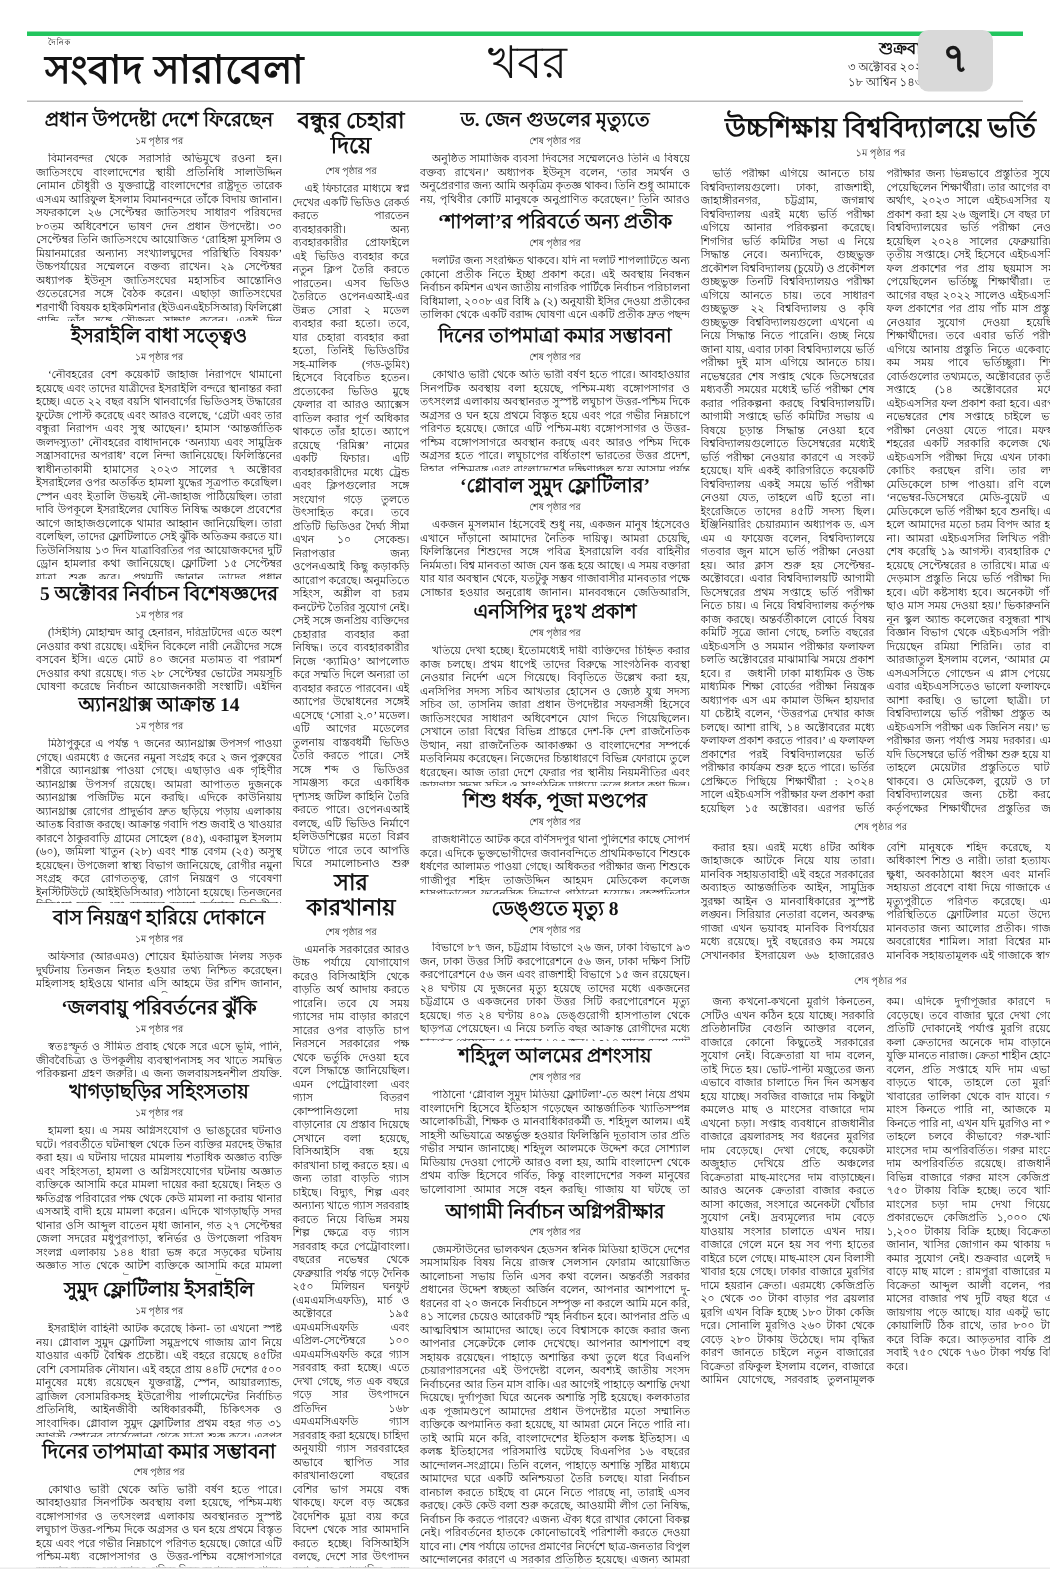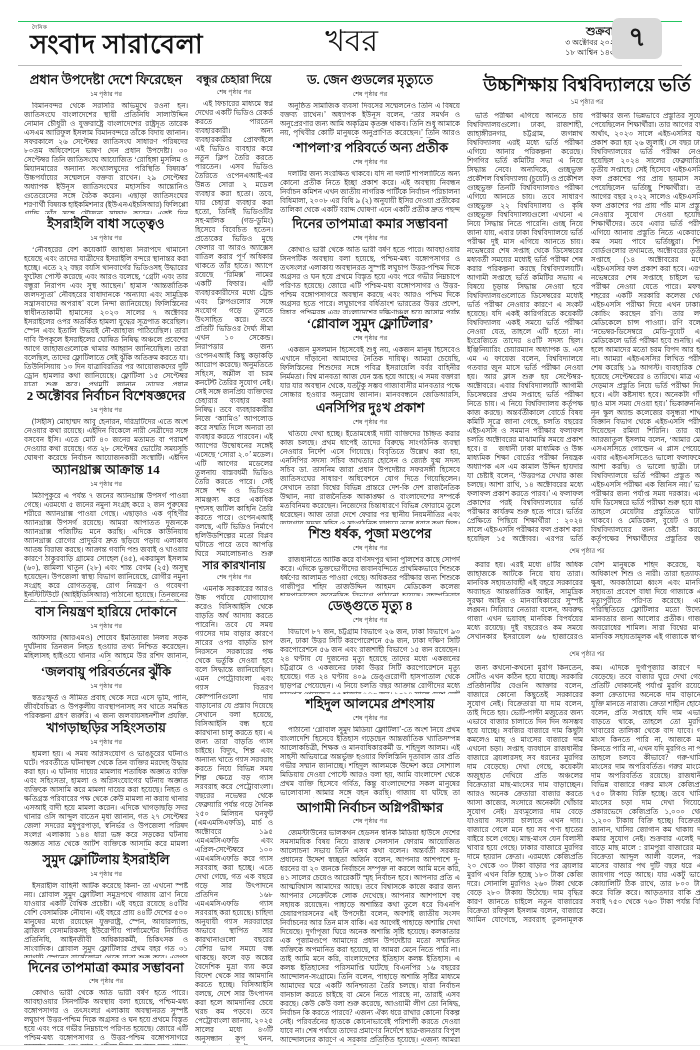--- a/index.html
+++ b/index.html
@@ -1,38 +1,38 @@
 <!DOCTYPE html>
 <html><head>
 <meta charset="utf-8">
 <style>
   html,body{margin:0;padding:0;background:#ffffff;}
   .page{position:relative;width:700px;height:1050px;background:#ffffff;overflow:hidden;
         font-family:"Liberation Serif","DejaVu Serif",serif;color:#141414;}
   
   .header{position:absolute;left:18px;right:18px;top:21px;height:43px;
-          border-top:1px solid #22c55e;border-bottom:1px solid #b9b9b9;}
+          border-top:3px solid #22c55e;border-bottom:1px solid #b9b9b9;}
   .masthead{position:absolute;left:12px;top:3px;line-height:1;}
   .masthead .tiny{font-size:5.5px;display:block;margin:0 0 1px 2px;letter-spacing:.5px;}
   .masthead .name{font-size:26px;font-weight:bold;letter-spacing:.5px;}
   .section-title{position:absolute;left:50%;top:1px;transform:translateX(-47%);
                  font-size:30px;font-weight:normal;line-height:1.2;}
   .dateblock{position:absolute;right:62px;top:2px;text-align:right;line-height:1.3;}
   .dateblock .wd{font-size:11px;font-weight:bold;display:block;}
   .dateblock .dt{font-size:7.8px;display:block;}
   .pagebox{position:absolute;right:20px;top:-4px;width:50px;height:41px;background:#d9d9d9;
            border-radius:7px;display:flex;align-items:center;justify-content:center;
            font-size:27px;font-weight:bold;color:#1a1a1a;}
   
   .content{position:absolute;left:24px;top:70px;width:684px;bottom:5px;display:grid;
            grid-template-columns:164px 78px 180px 240px;column-gap:7px;overflow:hidden;}
   .col{overflow:hidden;}
   article{display:block;}
   article h3{font-size:13px;font-weight:bold;text-align:center;line-height:1.15;margin:3px 0 0;}
-  .col-b article h3{font-size:11px;}
+  .col-b article h3{font-size:15px;}
   .cont{font-size:6.3px;text-align:center;margin:1px 0 2px;color:#222;}
   p.body{font-size:7.2px;line-height:9px;text-align:justify;margin:0;overflow:hidden;text-indent:8px;}
   .col-d article h3{font-size:18px;line-height:1.12;margin:5px 0 0;}
   .col-d .cont{font-size:6.5px;margin:2px 0 4px;}
   .cols2{column-count:2;column-gap:8px;}
   .botline{position:absolute;left:0;right:0;bottom:4px;height:1px;background:#ececec;}
 </style>
 </head>
 <body>
 
@@ -60,21 +60,21 @@
           <h3>প্রধান উপদেষ্টা দেশে ফিরেছেন</h3>
           <div class="cont">১ম পৃষ্ঠার পর</div>
           <p class="body" style="height: 112px;">বিমানবন্দর থেকে সরাসরি অভিমুখে রওনা হন। জাতিসংঘে বাংলাদেশের স্থায়ী প্রতিনিধি সালাউদ্দিন নোমান চৌধুরী ও যুক্তরাষ্ট্রে বাংলাদেশের রাষ্ট্রদূত তারেক এসএম আরিফুল ইসলাম বিমানবন্দরে তাঁকে বিদায় জানান। সফরকালে ২৬ সেপ্টেম্বর জাতিসংঘ সাধারণ পরিষদের ৮০তম অধিবেশনে ভাষণ দেন প্রধান উপদেষ্টা। ৩০ সেপ্টেম্বর তিনি জাতিসংঘে আয়োজিত ‘রোহিঙ্গা মুসলিম ও মিয়ানমারের অন্যান্য সংখ্যালঘুদের পরিস্থিতি বিষয়ক’ উচ্চপর্যায়ের সম্মেলনে বক্তব্য রাখেন। ২৯ সেপ্টেম্বর অধ্যাপক ইউনূস জাতিসংঘের মহাসচিব আন্তোনিও গুতেরেসের সঙ্গে বৈঠক করেন। এছাড়া জাতিসংঘের শরণার্থী বিষয়ক হাইকমিশনার (ইউএনএইচসিআর) ফিলিপ্পো গ্রান্ডি তাঁর সঙ্গে সৌজন্য সাক্ষাৎ করেন। একই দিন জাতিসংঘের স্বল্পোন্নত দেশ, স্থলবেষ্টিত উন্নয়নশীল দেশ এবং ক্ষুদ্র দ্বীপ রাষ্ট্রযুক্ত বিষয়ক আবাসন সেক্রেটারি জেনারেল রাবাব ফাতিমাও প্রধান উপদেষ্টার সঙ্গে সাক্ষাৎ করেন। নিউইয়র্ক সফরের অবসরে অধ্যাপক ইউনূস মার্কিন প্রেসিডেন্ট ডোনাল্ড ট্রাম্পের দেওয়া এক সংবর্ধনায় যোগ দেন এবং হোয়াইট হাউসকে সুবিধাজনক সময়ে বাংলাদেশ সফরের আমন্ত্রণ জানান প্রধান উপদেষ্টা। এ ছাড়া তিনি কাজাখস্তান, পাকিস্তান, তুরস্ক ও কসোভোসহ বেশ কয়েকটি দেশের রাষ্ট্র ও সরকার প্রধানের সঙ্গে দ্বিপক্ষীয় বৈঠক করেন। এরআগে প্রধান উপদেষ্টা গত ২৩ সেপ্টেম্বর জাতিসংঘ সাধারণ পরিষদের ৮০তম অধিবেশনে যোগ দিতে নিউইয়র্কের উদ্দেশে ঢাকা ত্যাগ করেন।</p>
         </article>
         <article>
           <h3>ইসরাইলি বাধা সত্ত্বেও</h3>
           <div class="cont">১ম পৃষ্ঠার পর</div>
           <p class="body" style="height: 140px;">‘নৌবহরের বেশ কয়েকটি জাহাজ নিরাপদে থামানো হয়েছে এবং তাদের যাত্রীদের ইসরাইলি বন্দরে স্থানান্তর করা হচ্ছে। এতে ২২ বছর বয়সি থানবার্গের ভিডিওসহ উদ্ধারের ফুটেজ পোস্ট করেছে এবং আরও বলেছে, ‘গ্রেটা এবং তার বন্ধুরা নিরাপদ এবং সুস্থ আছেন।’ হামাস ‘আন্তর্জাতিক জলদস্যুতা’ নৌবহরের বাধাদানকে ‘অন্যায্য এবং সামুদ্রিক সন্ত্রাসবাদের অপরাধ’ বলে নিন্দা জানিয়েছে। ফিলিস্তিনের স্বাধীনতাকামী হামাসের ২০২৩ সালের ৭ অক্টোবর ইসরাইলের ওপর অতর্কিত হামলা যুদ্ধের সূত্রপাত করেছিল। স্পেন এবং ইতালি উভয়ই নৌ-জাহাজ পাঠিয়েছিল। তারা দাবি উপকূলে ইসরাইলের ঘোষিত নিষিদ্ধ অঞ্চলে প্রবেশের আগে জাহাজগুলোকে থামার আহ্বান জানিয়েছিল। তারা বলেছিল, তাদের ফ্লোটিলাতে সেই ঝুঁকি অতিক্রম করতে যা। তিউনিসিয়ায় ১৩ দিন যাত্রাবিরতির পর আয়োজকদের দুটি ড্রোন হামলার কথা জানিয়েছে। ফ্লোটিলা ১৫ সেপ্টেম্বর যাত্রা শুরু করে। প্রথমটি জানান, তাদের প্রধান জাহাজগুলোর মধ্যে একটি হচ্ছে আলমা। জাহাজটির চেয়েছে ‘একটি ইসরাইলি যুদ্ধজাহাজ আক্রমণাত্মকভাবে প্রদক্ষিণ করেছিল।’ আরেকটি জাহাজ ‘সিরিয়স’ ‘অনুরূপ হয়রানিমূলক আচরণের’ শিকার হয়েছিল।</p>
         </article>
         <article>
-          <h3>2 অক্টোবর নির্বাচন বিশেষজ্ঞদের</h3>
+          <h3>5 অক্টোবর নির্বাচন বিশেষজ্ঞদের</h3>
           <div class="cont">১ম পৃষ্ঠার পর</div>
           <p class="body" style="height: 42px;">(সিইসি) মোহাম্মদ আবু হেনারন, দরিদ্রটিদের এতে অংশ নেওয়ার কথা রয়েছে। এইদিন বিকেলে নারী নেত্রীদের সঙ্গে বসবেন ইসি। এতে মোট ৪০ জনের মতামত বা পরামর্শ দেওয়ার কথা রয়েছে। গত ২৮ সেপ্টেম্বর ভোটের সময়সূচি ঘোষণা করেছে নির্বাচন আয়োজনকারী সংস্থাটি। এইদিন সুশীল সমাজ, বুদ্ধিজীবী ও শিক্ষাবিদদের সঙ্গে সংলাপ অনুষ্ঠিত হয়েছে। আগামী ৬ অক্টোবর গণমাধ্যমের সঙ্গে সংলাপ অনুষ্ঠিত হবে। এরপর ধাপে ধাপে ভোটার ও রাজনৈতিক দলগুলোর সঙ্গেও বসবে ইসি।</p>
         </article>
         <article>
           <h3>অ্যানথ্রাক্স আক্রান্ত 14</h3>
           <div class="cont">১ম পৃষ্ঠার পর</div>
           <p class="body" style="height: 110px;">মিঠাপুকুরে এ পর্যন্ত ৭ জনের অ্যানথ্রাক্স উপসর্গ পাওয়া গেছে। এরমধ্যে ৫ জনের নমুনা সংগ্রহ করে ২ জন পুরুষের শরীরে অ্যানথ্রাক্স পাওয়া গেছে। এছাড়াও এক গৃহিণীর অ্যানথ্রাক্স উপসর্গ রয়েছে। আমরা আপাতত দুজনকে অ্যানথ্রাক্স পজিটিভ মনে করছি। এদিকে কাউনিয়ায় অ্যানথ্রাক্স রোগের প্রাদুর্ভাব দ্রুত ছড়িয়ে পড়ায় এলাকায় আতঙ্ক বিরাজ করছে। আক্রান্ত গবাদি পশু জবাই ও খাওয়ার কারণে ঠাকুরবাড়ি গ্রামের সোহেল (৪৫), একরামুল ইসলাম (৬০), জমিলা খাতুন (২৮) এবং শান্ত বেগম (২৫) অসুস্থ হয়েছেন। উপজেলা স্বাস্থ্য বিভাগ জানিয়েছে, রোগীর নমুনা সংগ্রহ করে রোগতত্ত্ব, রোগ নিয়ন্ত্রণ ও গবেষণা ইনস্টিটিউটে (আইইডিসিআর) পাঠানো হয়েছে। তিনজনের চিকিৎসা চলছে এবং অন্যদের অবস্থা বর্তমানে স্থিতিশীল। কাউনিয়া উপজেলার প্রাণিসম্পদ কর্মকর্তা আব্দুল মান্নান বলেন, খবর পেয়ে সরেজমিনে গিয়ে এলাকা জুড়ে সতর্কতামূলক ব্যবস্থা হিসেবে ৫ হাজার ভ্যাকসিন দেওয়া হয়েছে। পর্যায়ক্রমে আরও ৩০ হাজার ভ্যাকসিন দেওয়া হবে। প্রতিটি ইউনিয়নে টিম গঠন করে টিকাদান কার্যক্রম চালানো হচ্ছে। এ পর্যন্ত ২৬ হাজার ভ্যাকসিন দেওয়া হয়েছে এবং আশা করা হচ্ছে দুই-একদিনের মধ্যে ৩৫ হাজার ভ্যাকসিন প্রদান সম্পূর্ণ হবে।</p>
         </article>
         <article>
           <h3>বাস নিয়ন্ত্রণ হারিয়ে দোকানে</h3>

